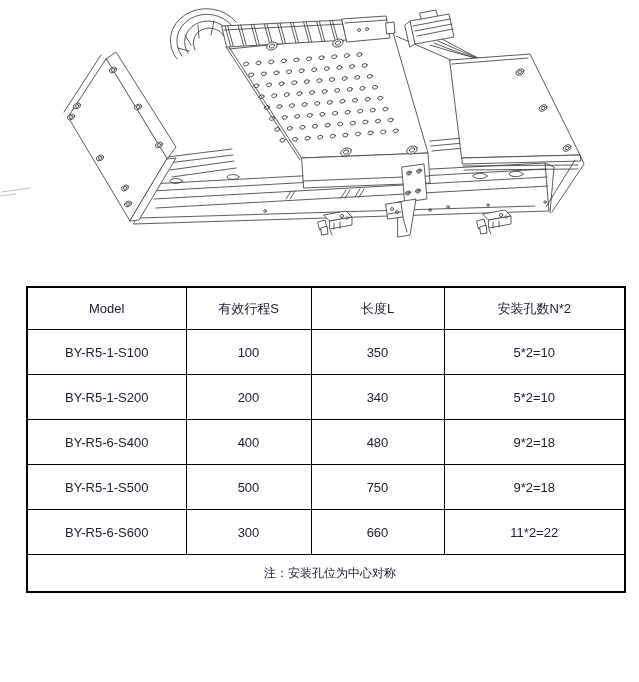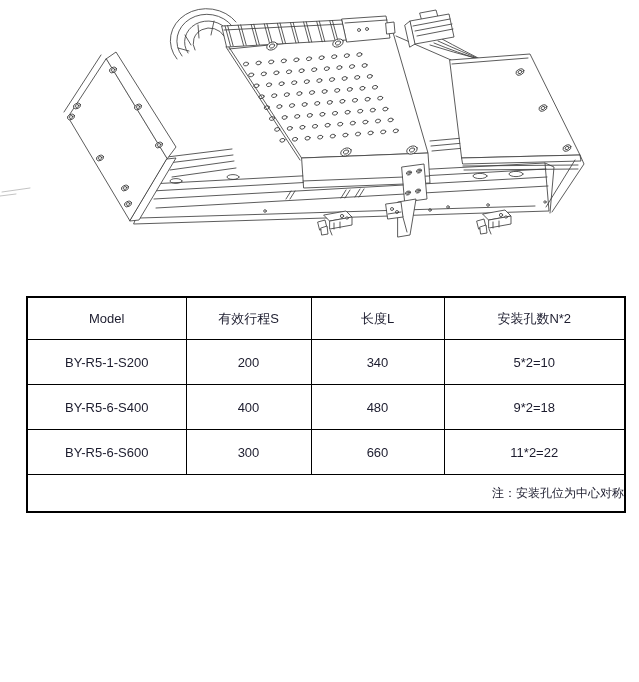--- a/index.html
+++ b/index.html
@@ -1,26 +1,26 @@
 <!DOCTYPE html>
 <html><head>
 <meta charset="utf-8">
 <style>
   html,body{margin:0;padding:0;background:#fff;}
   .page{position:relative;width:639px;height:682px;background:#fff;overflow:hidden;
         font-family:"Liberation Sans","DejaVu Sans",sans-serif;}
   .drawing-wrap{position:absolute;left:0;top:0;width:639px;height:272px;}
   svg{display:block;}
-  .spec-table{position:absolute;left:26px;top:296px;width:598px;border-collapse:collapse;
+  .spec-table{position:absolute;left:26px;top:286px;width:598px;border-collapse:collapse;
         table-layout:fixed;border:2px solid #000;}
   .spec-table td{border:1px solid #000;font-size:13px;color:#1c1c2e;text-align:center;
         vertical-align:middle;padding:0;overflow:hidden;white-space:nowrap;}
   .spec-table tr.hdr td{height:41px;}
   .spec-table tr.data td{height:44px;}
-  .spec-table tr.note td{height:36px;text-align:right;padding-left:8px;font-size:12px;}
+  .spec-table tr.note td{height:36px;text-align:center;padding-left:8px;font-size:12px;}
 </style>
 </head>
 <body>
 
 <div class="page">
 
   <div class="drawing-wrap">
   <svg width="639" height="272" viewBox="0 0 639 272" stroke="#3f3f3f" stroke-width="0.85" fill="none" stroke-linecap="round" stroke-linejoin="round">
     <defs>
       <g id="clampdef">
@@ -320,32 +320,44 @@
         <col style="width:181px">
     </colgroup>
     <tbody>
       <tr class="hdr">
         <td>Model</td>
         <td>有效行程S</td>
         <td>长度L</td>
         <td>安装孔数N*2</td>
       </tr>
       <tr class="data">
+        <td>BY-R5-1-S100</td>
+        <td>100</td>
+        <td>350</td>
+        <td>5*2=10</td>
+      </tr>
+      <tr class="data">
         <td>BY-R5-1-S200</td>
         <td>200</td>
         <td>340</td>
         <td>5*2=10</td>
       </tr>
       <tr class="data">
         <td>BY-R5-6-S400</td>
         <td>400</td>
         <td>480</td>
         <td>9*2=18</td>
       </tr>
       <tr class="data">
+        <td>BY-R5-1-S500</td>
+        <td>500</td>
+        <td>750</td>
+        <td>9*2=18</td>
+      </tr>
+      <tr class="data">
         <td>BY-R5-6-S600</td>
         <td>300</td>
         <td>660</td>
         <td>11*2=22</td>
       </tr>
       <tr class="note">
         <td colspan="4">注：安装孔位为中心对称</td>
       </tr>
     </tbody>
   </table>

